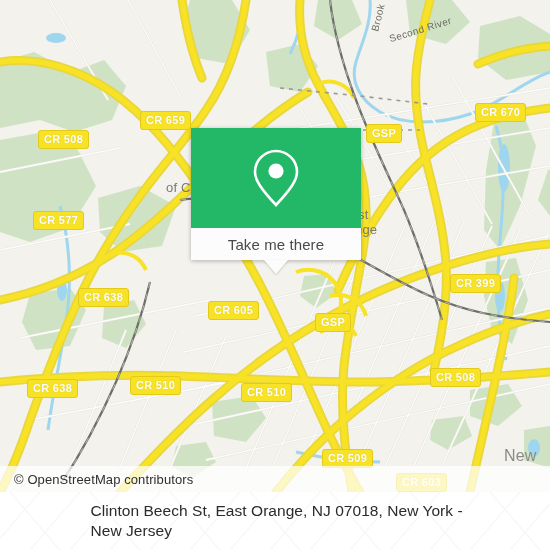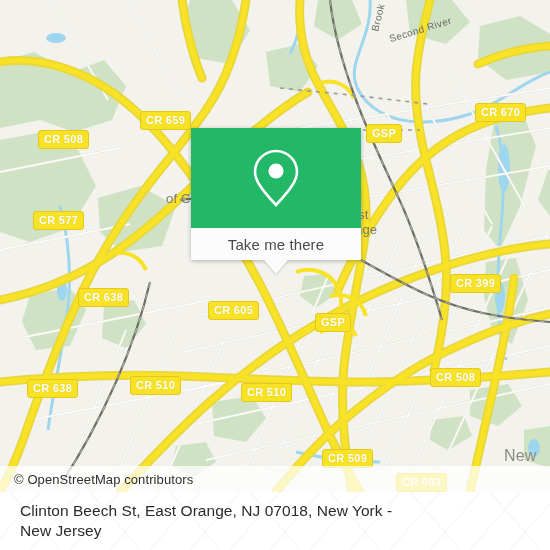--- a/index.html
+++ b/index.html
@@ -128,21 +128,21 @@
     position: absolute; left:0; top:0;
     width: 550px; height: 58px;
     opacity: .35;
   }
   #footer-inner {
     position: absolute;
     left: 0; top: 0;
     width: 544px; height: 58px;
     display: flex;
     align-items: center;
-    justify-content: space-between;
+    justify-content: center;
     padding: 0 8px 0 20px;
     box-sizing: border-box;
   }
   #footer-title {
     font-size: 15.5px;
     color: #2b2b2b;
     line-height: 20px;
     max-width: 375px;
     letter-spacing: .05px;
   }
@@ -337,21 +337,21 @@
     <div class="shield" style="left:78px; top:288px;">CR 638</div>
     <div class="shield" style="left:208px; top:301px;">CR 605</div>
     <div class="shield" style="left:315px; top:313px;">GSP</div>
     <div class="shield" style="left:27px; top:379px;">CR 638</div>
     <div class="shield" style="left:130px; top:376px;">CR 510</div>
     <div class="shield" style="left:241px; top:383px;">CR 510</div>
     <div class="shield" style="left:430px; top:368px;">CR 508</div>
     <div class="shield" style="left:282px; top:449px;margin-left:40px;">CR 509</div>
     <div class="shield" style="left:396px; top:473px;">CR 603</div>
 
-    <div class="place-label" style="left:166px; top:191px;">of C</div>
+    <div class="place-label" style="left:166px; top:180px;">of C</div>
     <div class="place-label" style="left:358px; top:207px;">st</div>
     <div class="place-label" style="left:355px; top:222px;">nge</div>
     <div class="place-label big" style="left:504px; top:448px;">New</div>
 
     <div class="water-label" style="left:388px; top:24px; transform:rotate(-17deg);">Second River</div>
     <div class="water-label" style="left:364px; top:12px; transform:rotate(-76deg);">Brook</div>
 
     <div id="attribution">
       <span>© OpenStreetMap contributors</span>
     </div>

